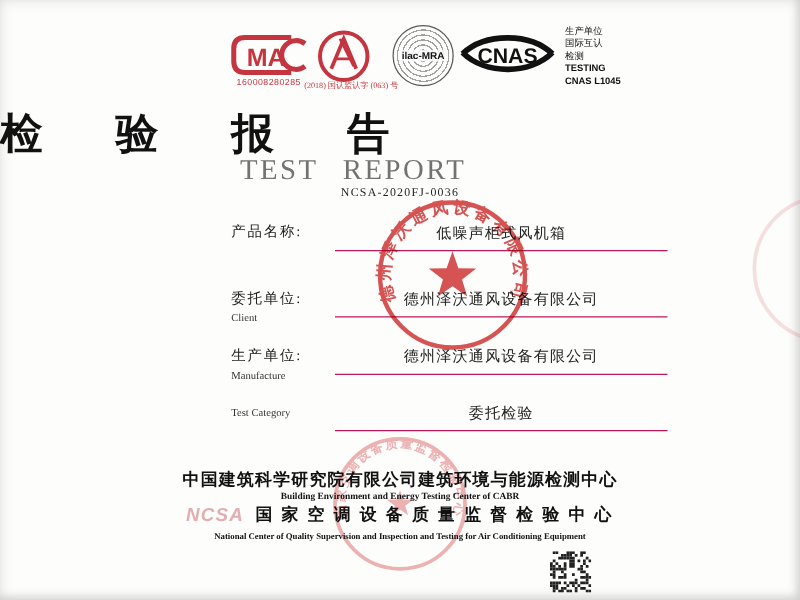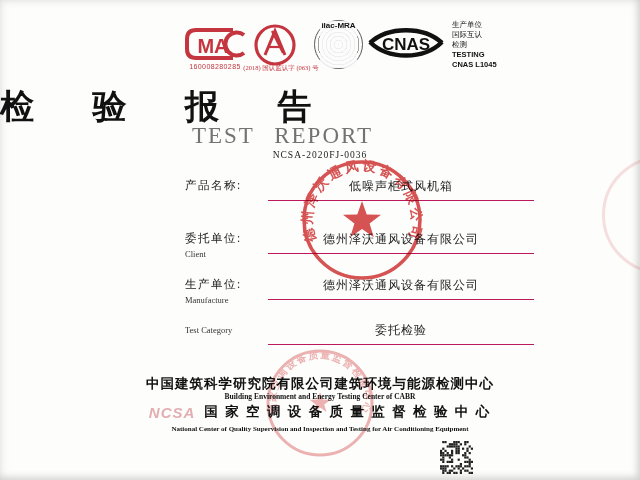--- a/index.html
+++ b/index.html
@@ -12,21 +12,21 @@
   .scan-edge{position:absolute;inset:0;pointer-events:none;
     box-shadow:inset 0 0 10px rgba(90,90,90,0.18), inset -3px -3px 6px rgba(90,90,90,0.15);}
   
   .cma{position:absolute;left:183px;top:26px;}
   .cma-no{position:absolute;left:182px;top:63px;width:66px;text-align:center;
     font-family:"Liberation Sans",sans-serif;font-size:7px;color:#c4353f;letter-spacing:.4px;}
   .cal{position:absolute;left:253px;top:23px;}
   .cal-cap{position:absolute;left:238px;top:64px;width:86px;text-align:center;
     font-size:6.5px;color:#c4353f;}
   .ilac{position:absolute;left:314px;top:20px;width:47px;height:47px;border-radius:50%;
-    border:1px solid #5a5a5a;display:flex;justify-content:center;
+    border:1px solid #5a5a5a;display:flex;align-items:center;justify-content:center;
     background:repeating-radial-gradient(circle at 50% 50%, rgba(70,70,70,.5) 0 1px, transparent 1px 4px);}
   .ilac span{font-family:"Liberation Sans",sans-serif;font-weight:bold;font-size:8px;
     color:#111;background:rgba(252,252,252,.85);padding:0 1px;}
   .cnas{position:absolute;left:366px;top:25px;}
   .accred{position:absolute;left:452px;top:20px;font-family:"Liberation Sans",sans-serif;
     font-size:7.5px;line-height:10px;color:#111;}
   .accred .b{font-weight:bold;}
   
   .title-zh{position:absolute;left:0;top:84px;width:640px;text-align:left;
     font-size:34px;font-weight:bold;letter-spacing:10px;word-spacing:30px;color:#111;}

